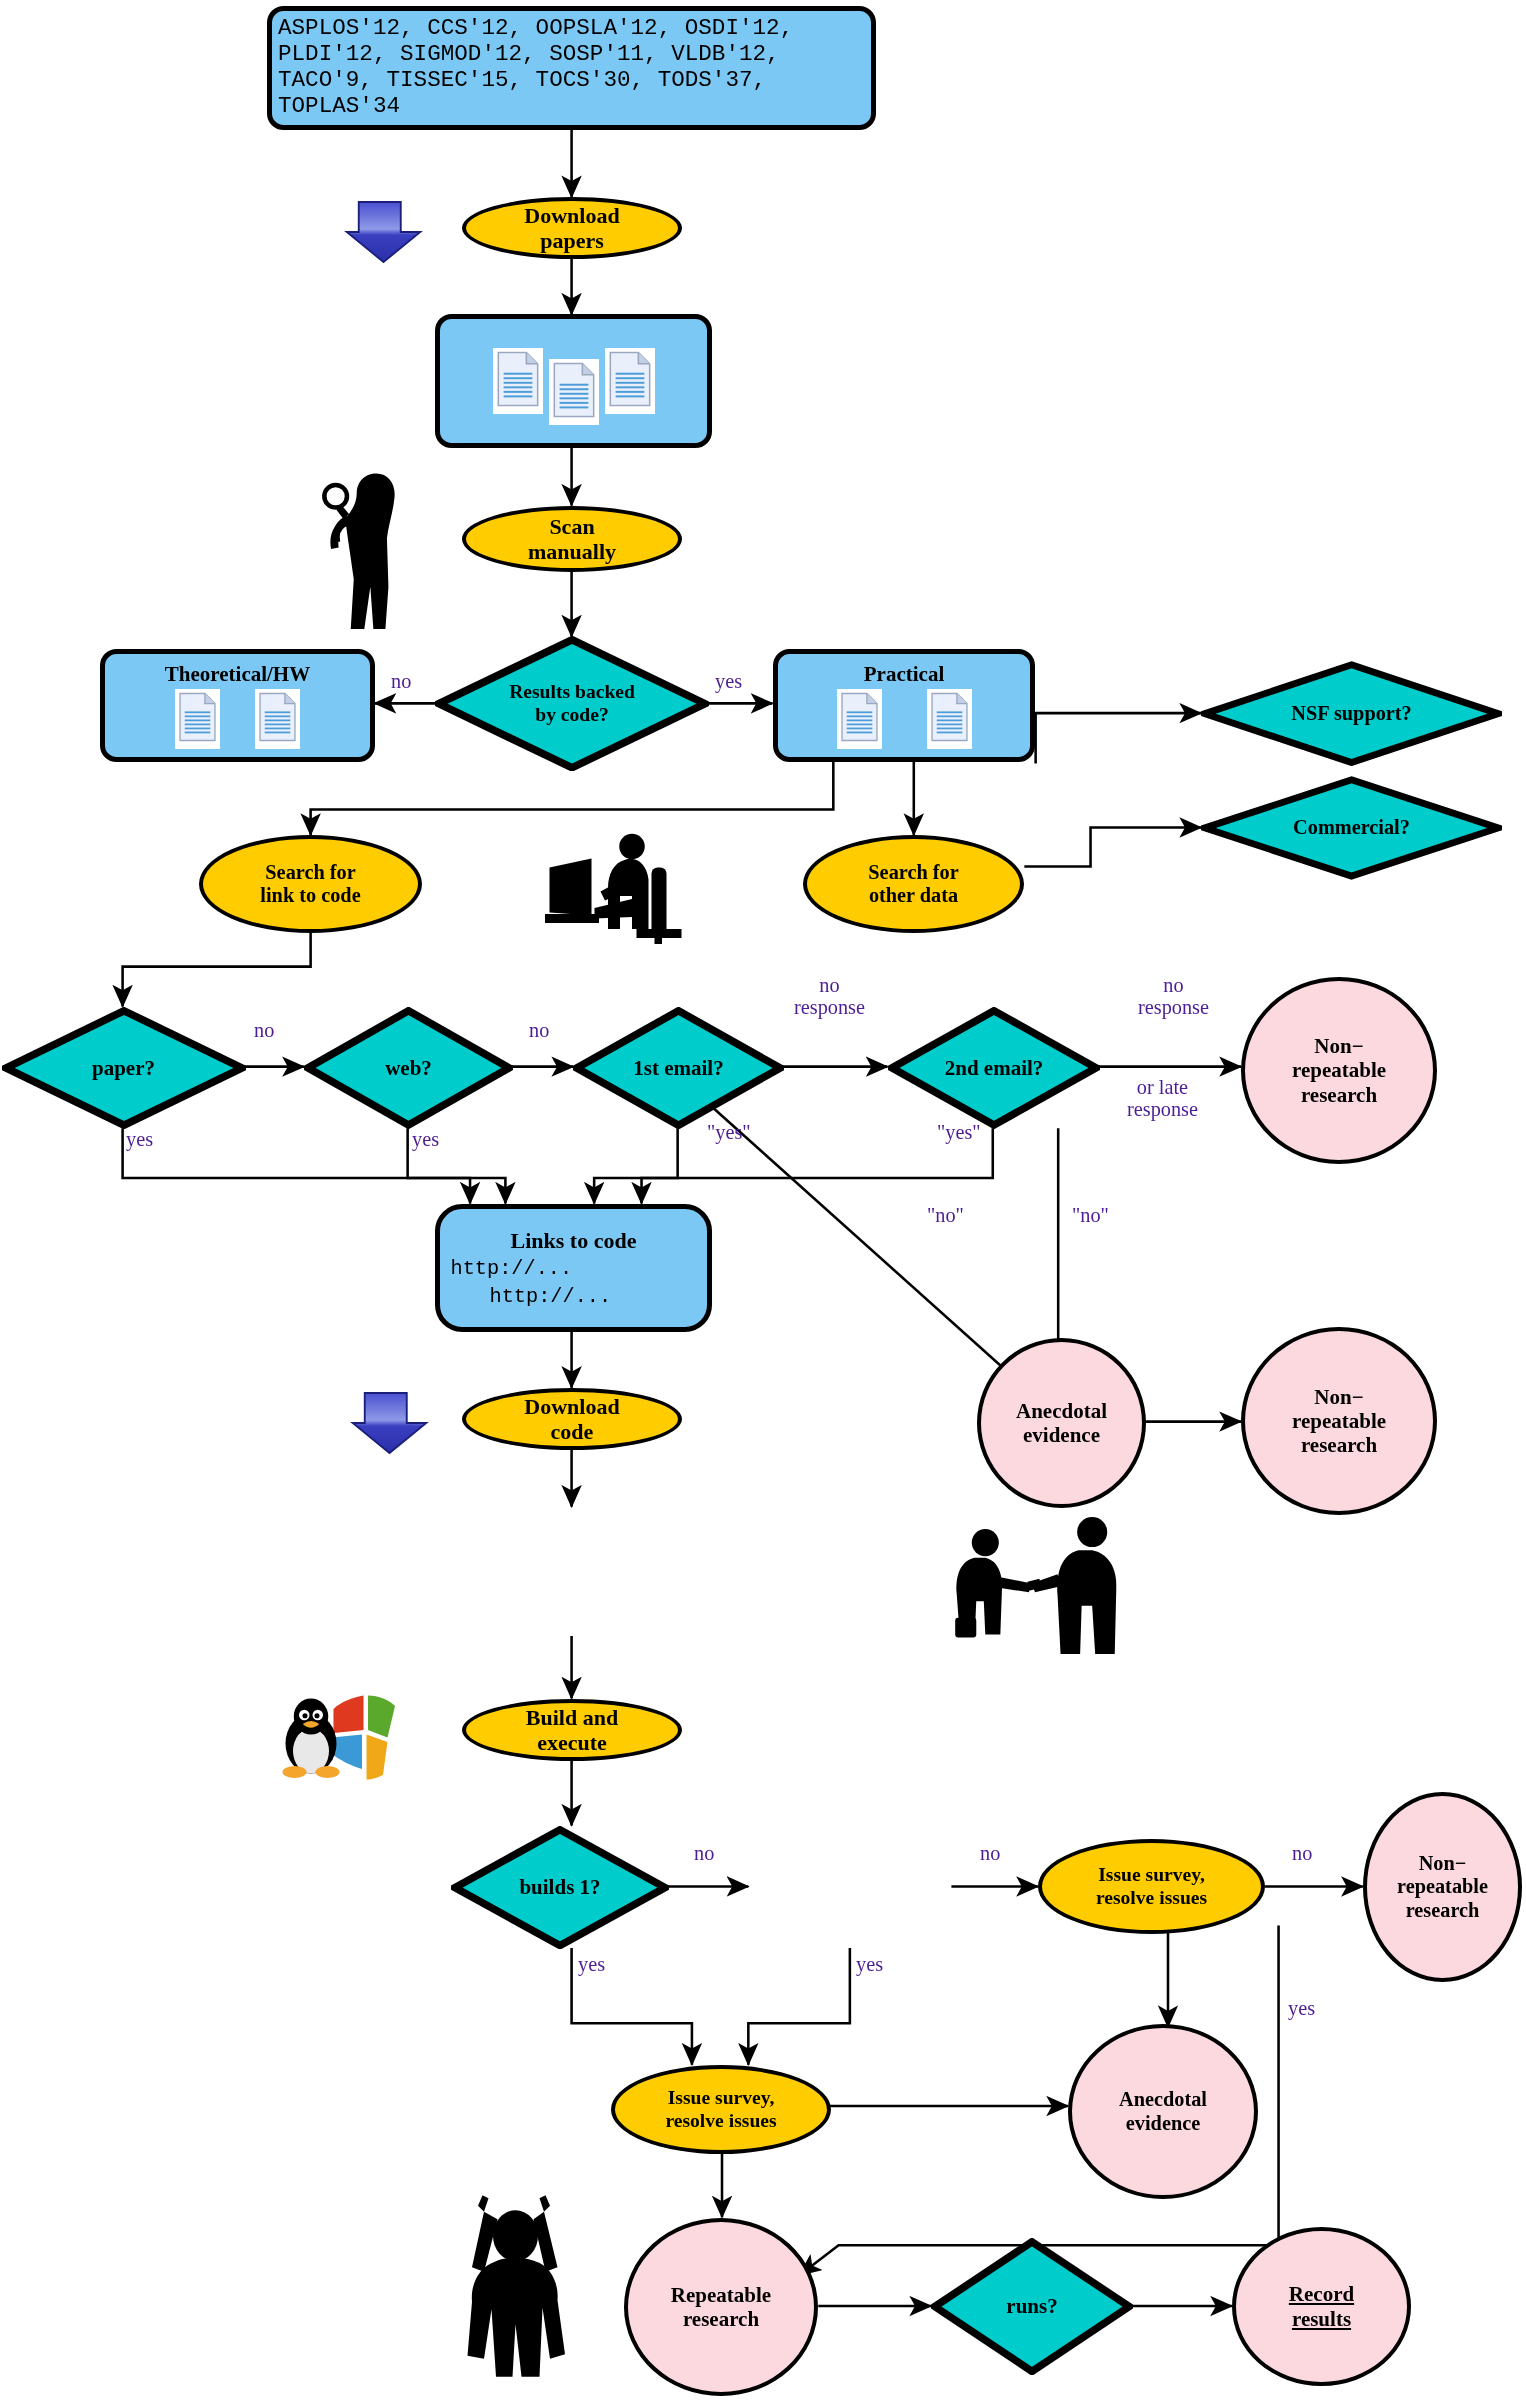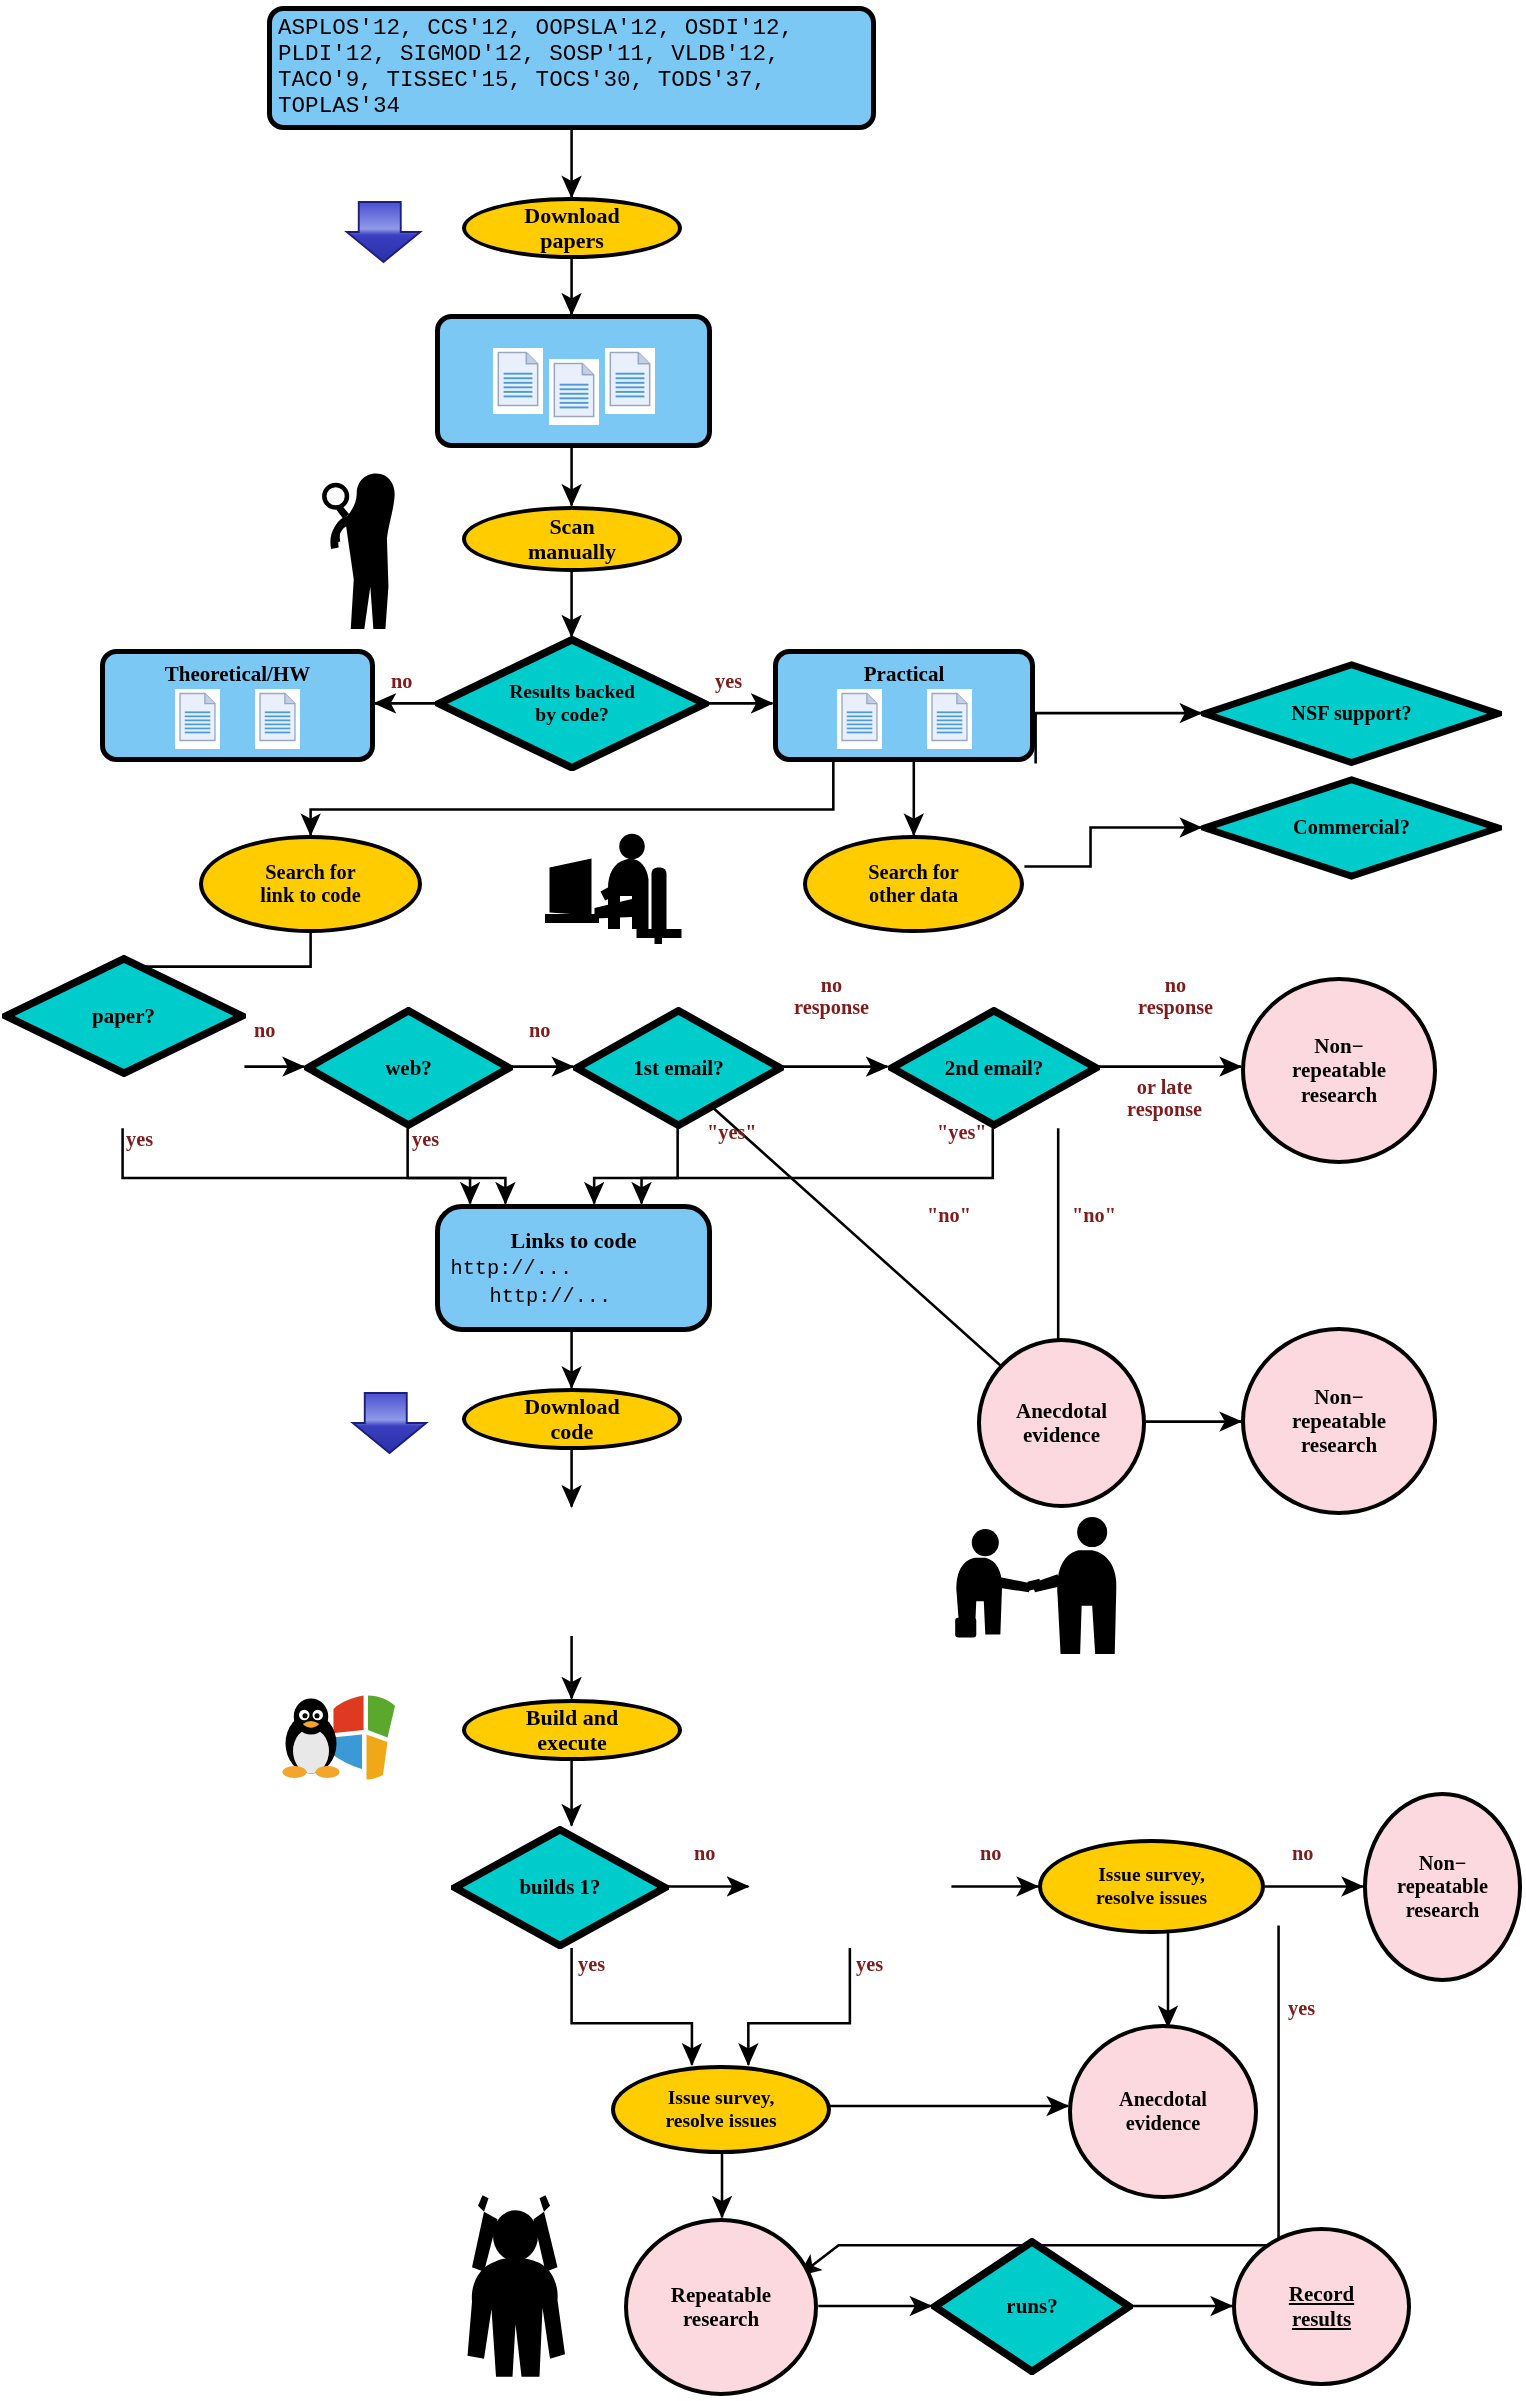--- a/index.html
+++ b/index.html
@@ -23,21 +23,21 @@
            flex-direction:column;}
   .terminal{background:#FBD9DE;border:4.5px solid #000;border-radius:50%;
             flex-direction:column;}
 
   .diamond{background:#00CCCC;}
   .diamond .dwrap{position:absolute;inset:0;display:flex;align-items:center;
                   justify-content:center;flex-direction:column;z-index:2;}
   .dshape{position:absolute;inset:0;z-index:1;}
 
   .edgelabel{position:absolute;font-family:"Liberation Serif",serif;
-             font-weight:bold;color:#7f1d1d;white-space:pre;z-index:6;line-height:1.1;}
+             font-weight:normal;color:#4c1d95;white-space:pre;z-index:6;line-height:1.1;}
 
   svg.wires{position:absolute;left:0;top:0;width:1526px;height:2401px;z-index:1;
             pointer-events:none;}
   svg.deco{position:absolute;z-index:2;}
 
   .paperdoc{background:#fff;padding:3px;display:inline-block;}
 </style>
 </head>
 <body>
 
@@ -328,21 +328,21 @@
       <rect x="156" y="140" width="60" height="12"></rect>
       <rect x="180" y="146" width="10" height="14"></rect>
     </g>
   </svg>
 
   <div class="node ellipse" style="left:803px;top:835px;width:221px;height:98px;font-size:20.3px;">
     <span>Search for</span>
     <span>other data</span>
   </div>
 
-  <div class="node diamond" style="left:1.5px;top:955px;width:244px;height:122px;background:transparent;">
+  <div class="node diamond" style="left:1.5px;top:1007px;width:244px;height:122px;background:transparent;">
     <svg class="dshape" viewBox="0 0 324 162" preserveAspectRatio="none">
       <polygon points="162,5 319,81 162,157 5,81" fill="#00CCCC" stroke="#000" stroke-width="10"></polygon>
     </svg>
     <div class="dwrap" style="font-size:21px;">
       <span>paper?</span>
     </div>
   </div>
 
   <div class="node diamond" style="left:304px;top:1007px;width:209px;height:122px;background:transparent;">
     <svg class="dshape" viewBox="0 0 278 162" preserveAspectRatio="none">

